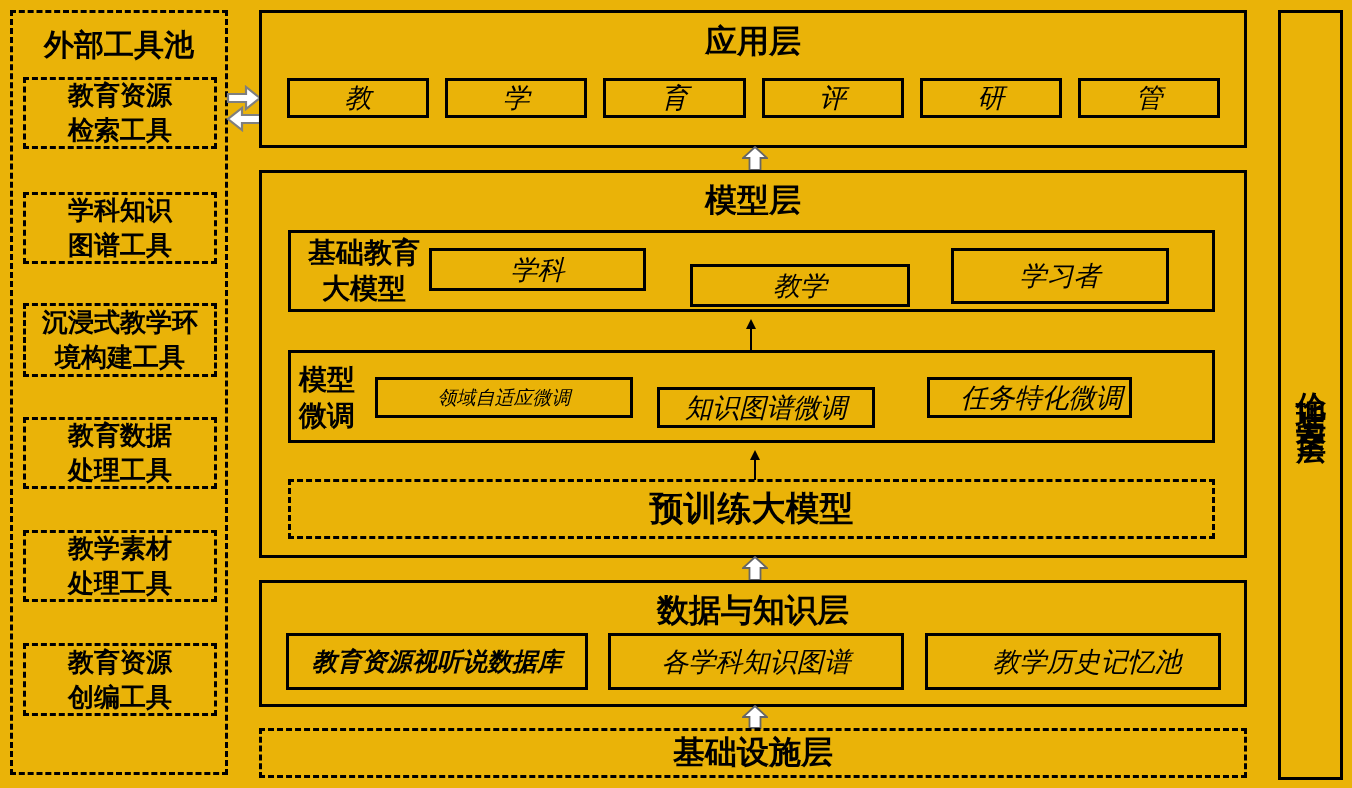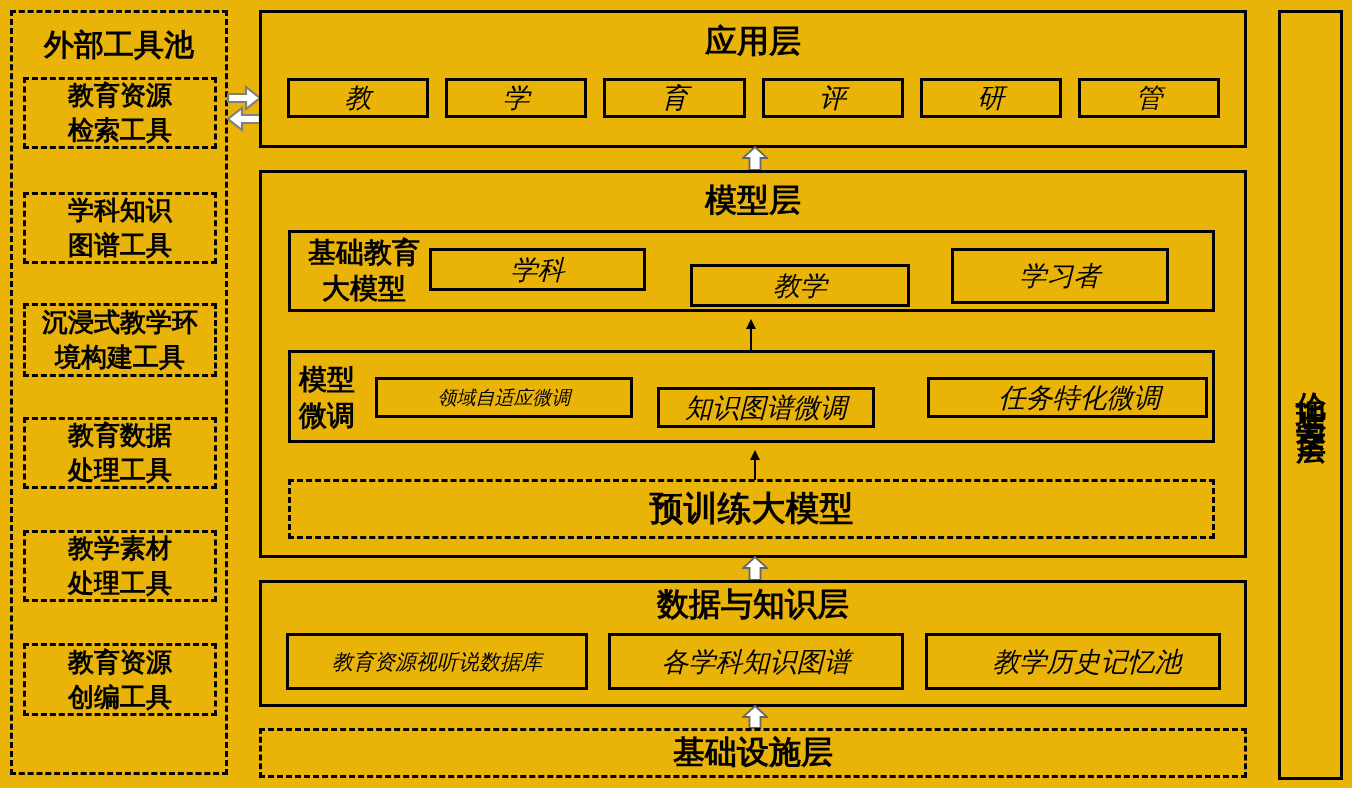--- a/index.html
+++ b/index.html
@@ -75,38 +75,38 @@
     <svg class="abs" style="left:481px;top:146px;" width="16" height="34" viewBox="0 0 16 34">
       <polygon points="8,0 3,10 13,10" fill="#000"></polygon>
       <line x1="8" y1="8" x2="8" y2="34" stroke="#000" stroke-width="2"></line>
     </svg>
 
     <div class="abs solid" style="left:26px;top:177px;width:927px;height:93px;">
       <div class="abs sansb pre" style="left:8px;top:0;height:90px;width:90px;display:flex;align-items:center;justify-content:flex-start;text-align:left;font-size:28px;line-height:36px;">模型
 微调</div>
       <div class="abs solid ctr kai" style="left:84px;top:24px;width:258px;height:41px;font-size:19px;">领域自适应微调</div>
       <div class="abs solid ctr kai" style="left:366px;top:24px;width:218px;height:41px;font-size:27px;margin-top:10px;">知识图谱微调</div>
-      <div class="abs solid ctr kai" style="left:636px;top:24px;width:281px;height:41px;font-size:27px;padding-left:24px;">任务特化微调</div>
+      <div class="abs solid ctr kai" style="left:636px;top:24px;width:205px;height:41px;font-size:27px;padding-left:24px;">任务特化微调</div>
     </div>
 
     <svg class="abs" style="left:485px;top:277px;" width="16" height="30" viewBox="0 0 16 30">
       <polygon points="8,0 3,10 13,10" fill="#000"></polygon>
       <line x1="8" y1="8" x2="8" y2="30" stroke="#000" stroke-width="2"></line>
     </svg>
 
     <div class="abs dash ctr sansb" style="left:26px;top:306px;width:927px;height:60px;font-size:34px;">预训练大模型</div>
   </div>
 
   <svg class="abs" style="left:742px;top:556px;" width="26" height="25" viewBox="0 0 26 25">
     <polygon points="13,1 25,12 18.5,12 18.5,24 7.5,24 7.5,12 1,12" fill="#ffffff" stroke="#666666" stroke-width="1.8"></polygon>
   </svg>
 
   <div class="abs solid" style="left:259px;top:580px;width:988px;height:127px;">
-    <div class="ltitle" style="">数据与知识层</div>
-    <div class="abs solid ctr kai" style="left:24px;top:50px;width:302px;height:57px;font-size:21px;">教育资源视听说数据库</div>
+    <div class="ltitle" style="margin-top:6px;">数据与知识层</div>
+    <div class="abs solid ctr kai" style="left:24px;top:50px;width:302px;height:57px;font-size:25px;font-weight:bold;">教育资源视听说数据库</div>
     <div class="abs solid ctr kai" style="left:346px;top:50px;width:296px;height:57px;font-size:27px;">各学科知识图谱</div>
     <div class="abs solid ctr kai" style="left:663px;top:50px;width:296px;height:57px;font-size:27px;padding-left:28px;">教学历史记忆池</div>
   </div>
 
   <svg class="abs" style="left:742px;top:705px;" width="26" height="24" viewBox="0 0 26 24">
     <polygon points="13,1 25,12 18.5,12 18.5,23 7.5,23 7.5,12 1,12" fill="#ffffff" stroke="#666666" stroke-width="1.8"></polygon>
   </svg>
 
   <div class="abs dash ctr ltitle" style="left:259px;top:728px;width:988px;height:50px;">基础设施层</div>
 

